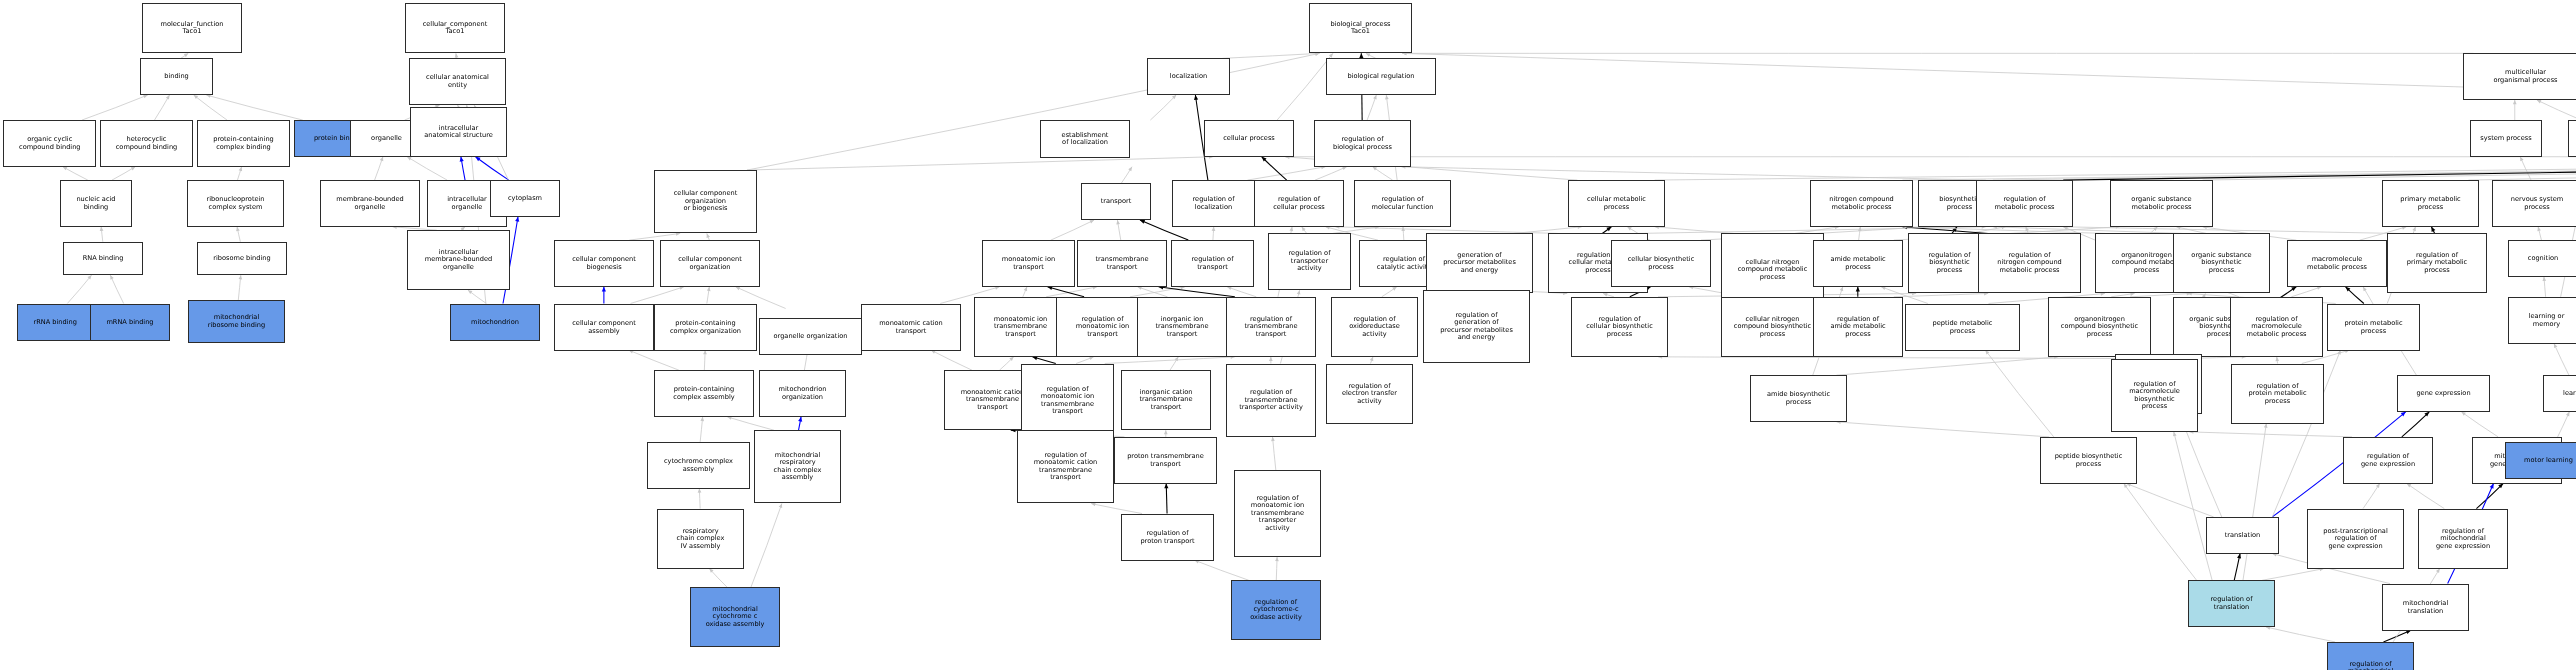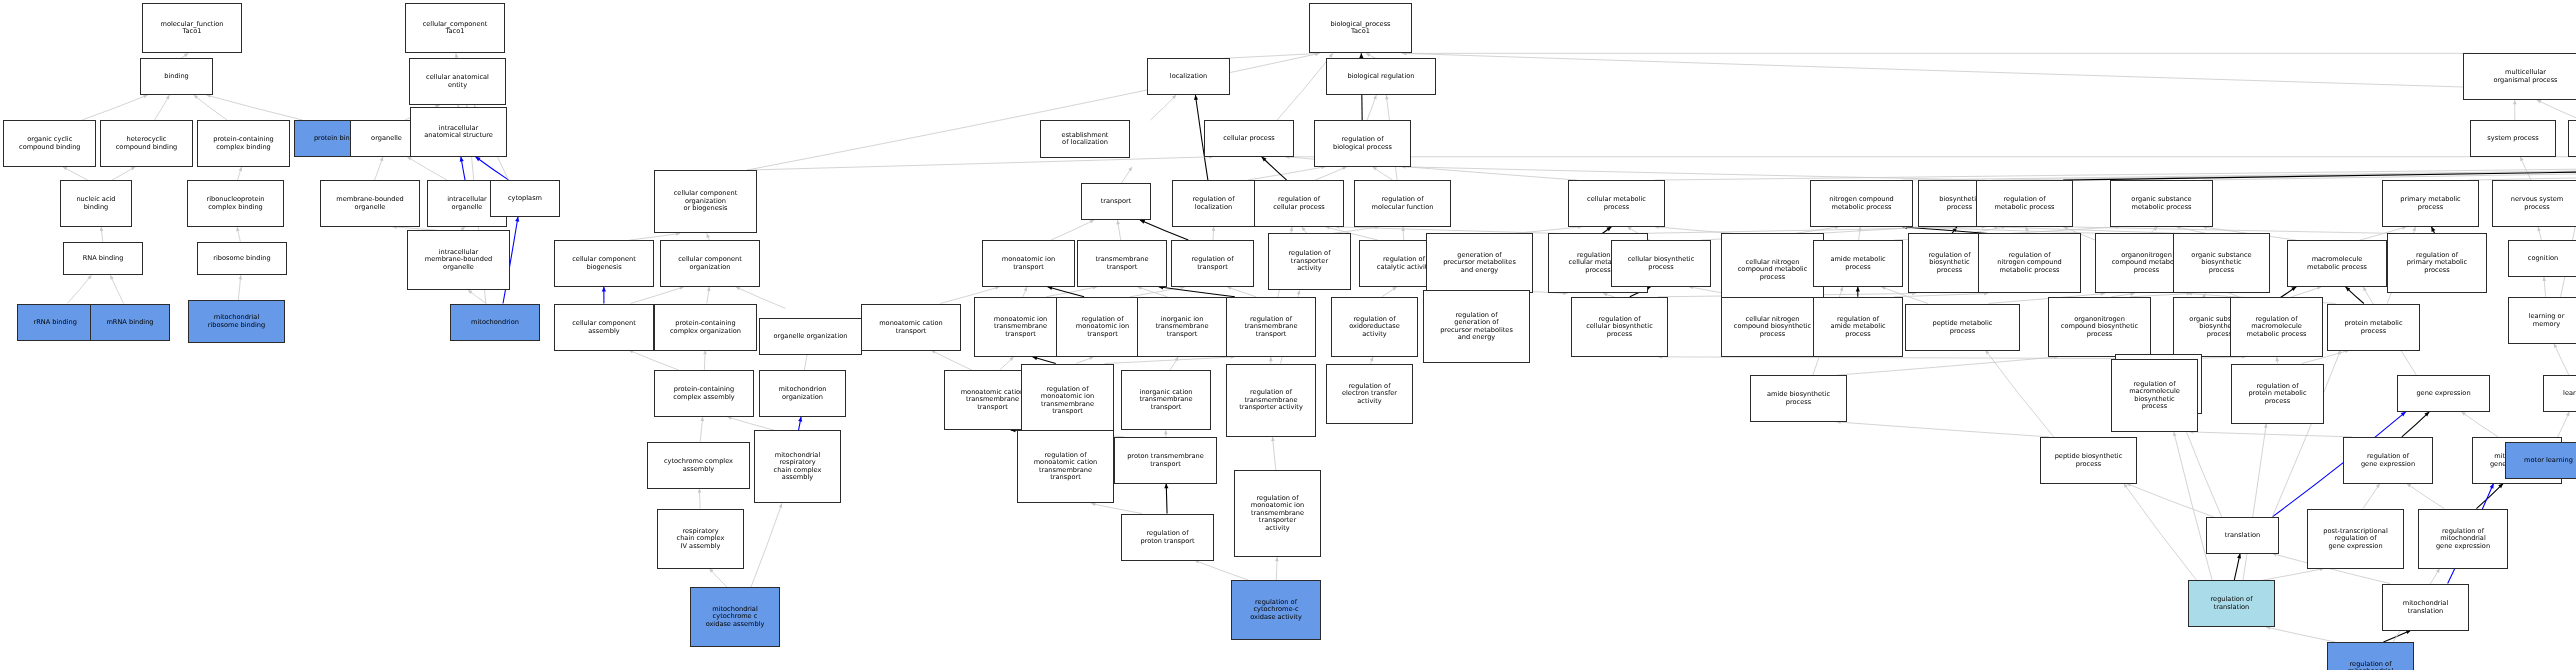--- a/index.html
+++ b/index.html
@@ -759,21 +759,21 @@
 compound binding</div>
     <div class="node" style="left: 197px; top: 120px; width: 93px; height: 47px;">protein-containing
 complex binding</div>
     <div class="node hl" style="left: 294px; top: 120px; width: 90px; height: 37px;">protein binding</div>
     <div class="node" style="left: 350px; top: 120px; width: 73px; height: 37px;">organelle</div>
     <div class="node" style="left: 410px; top: 107px; width: 97px; height: 50px;">intracellular
 anatomical structure</div>
     <div class="node" style="left: 60px; top: 180px; width: 72px; height: 47px;">nucleic acid
 binding</div>
     <div class="node" style="left: 187px; top: 180px; width: 97px; height: 47px;">ribonucleoprotein
-complex binding</div>
+complex system</div>
     <div class="node" style="left: 320px; top: 180px; width: 100px; height: 47px;">membrane-bounded
 organelle</div>
     <div class="node" style="left: 427px; top: 180px; width: 80px; height: 47px;">intracellular
 organelle</div>
     <div class="node" style="left: 490px; top: 180px; width: 70px; height: 37px;">cytoplasm</div>
     <div class="node" style="left: 405px; top: 3.3px; width: 100px; height: 50px;">cellular_component
 Taco1</div>
     <div class="node" style="left: 409px; top: 58px; width: 97px; height: 47px;">cellular anatomical
 entity</div>
     <div class="node" style="left: 63px; top: 242px; width: 80px; height: 33px;">RNA binding</div>
@@ -790,21 +790,21 @@
 Taco1</div>
     <div class="node" style="left: 1147px; top: 58px; width: 83px; height: 37px;">localization</div>
     <div class="node" style="left: 1326px; top: 58px; width: 110px; height: 37px;">biological regulation</div>
     <div class="node" style="left: 1040px; top: 120px; width: 90px; height: 38px;">establishment
 of localization</div>
     <div class="node" style="left: 1204px; top: 120px; width: 90px; height: 37px;">cellular process</div>
     <div class="node" style="left: 1314px; top: 120px; width: 97px; height: 47px;">regulation of
 biological process</div>
     <div class="node" style="left: 2463px; top: 53px; width: 125px; height: 47px;">multicellular
 organismal process</div>
-    <div class="node" style="left: 2470px; top: 120px; width: 86px; height: 37px;">system process</div>
+    <div class="node" style="left: 2470px; top: 120px; width: 72px; height: 37px;">system process</div>
     <div class="node" style="left: 2568px; top: 120px; width: 70px; height: 37px;">behavior</div>
     <div class="node" style="left: 1081px; top: 183px; width: 70px; height: 37px;">transport</div>
     <div class="node" style="left: 1172px; top: 180px; width: 83px; height: 47px;">regulation of
 localization</div>
     <div class="node" style="left: 1254px; top: 180px; width: 90px; height: 47px;">regulation of
 cellular process</div>
     <div class="node" style="left: 1354px; top: 180px; width: 97px; height: 47px;">regulation of
 molecular function</div>
     <div class="node" style="left: 1568px; top: 180px; width: 97px; height: 47px;">cellular metabolic
 process</div>

